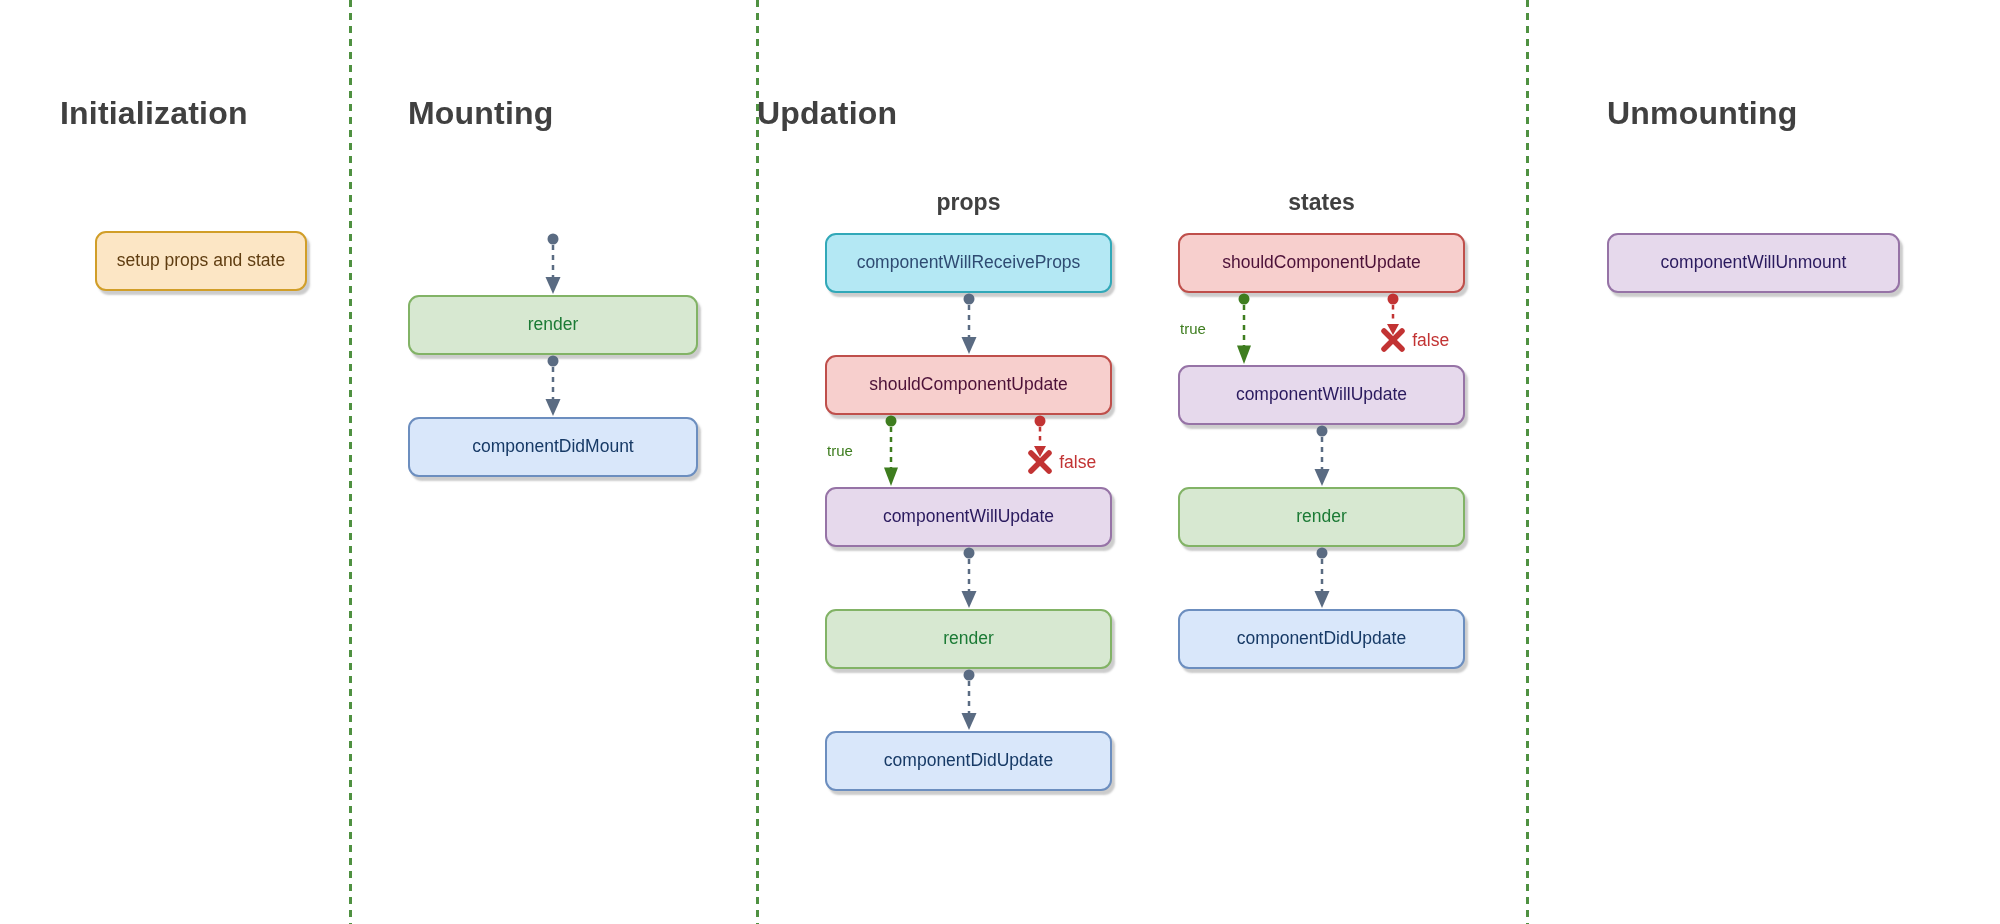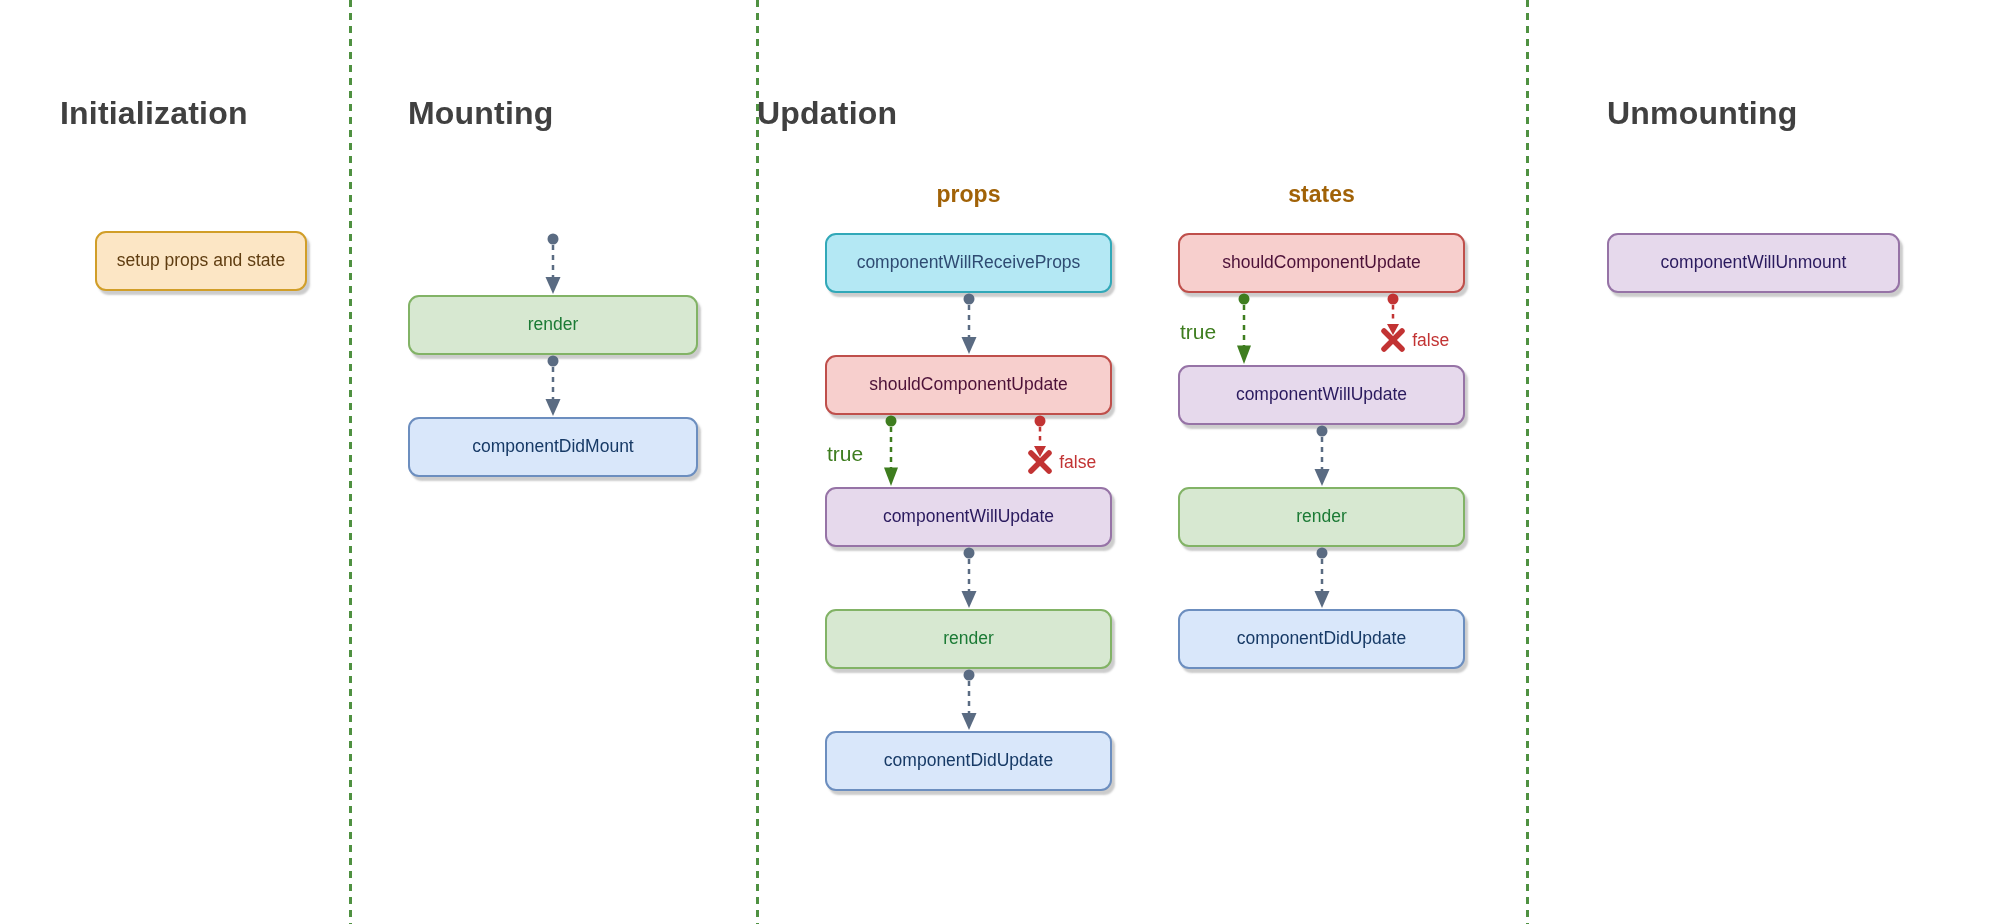--- a/index.html
+++ b/index.html
@@ -11,38 +11,38 @@
   }
   .divider{
     position:absolute;top:0;height:924px;width:2.5px;
     background:repeating-linear-gradient(to bottom,#4F9141 0 7px,transparent 7px 13px);
   }
   .title{
     position:absolute;top:94px;text-align:left;
     font-size:32px;font-weight:600;color:#404040;line-height:38px;letter-spacing:.2px;
   }
   .sublabel{
-    position:absolute;top:180px;text-align:center;
-    font-size:23px;font-weight:600;color:#a16207;line-height:28px;
+    position:absolute;top:188px;text-align:center;
+    font-size:23px;font-weight:600;color:#404040;line-height:28px;
   }
   .flow{position:absolute;display:flex;flex-direction:column;align-items:center;}
   .node{
     width:100%;height:60px;box-sizing:border-box;
     border:2.2px solid;border-radius:11px;
     display:flex;align-items:center;justify-content:center;
     font-size:17.5px;line-height:1;
     box-shadow:3px 4px 2px rgba(110,110,110,.35);
     background:#eee;
   }
   .arrow-row{height:62px;display:flex;justify-content:center;align-items:flex-start;}
   .branch-row{height:72px;width:100%;position:relative;}
   .g-arr{position:absolute;left:23%;top:0;transform:translateX(-50%);}
   .r-arr{position:absolute;left:75%;top:0;transform:translateX(-50%);}
   .x-mark{position:absolute;left:75%;top:34px;transform:translateX(-50%);}
-  .true-label{position:absolute;left:2px;top:27px;font-size:21px;font-weight:500;text-align:center;}
+  .true-label{position:absolute;left:2px;top:27px;font-size:15px;font-weight:500;text-align:center;}
   .false-label{position:absolute;left:calc(75% + 19px);top:37px;font-size:17.5px;font-weight:500;}
 </style>
 </head>
 <body>
 
 <div>
 
   <div class="divider" style="left:349px"></div>
   <div class="divider" style="left:756px"></div>
   <div class="divider" style="left:1526px"></div>

